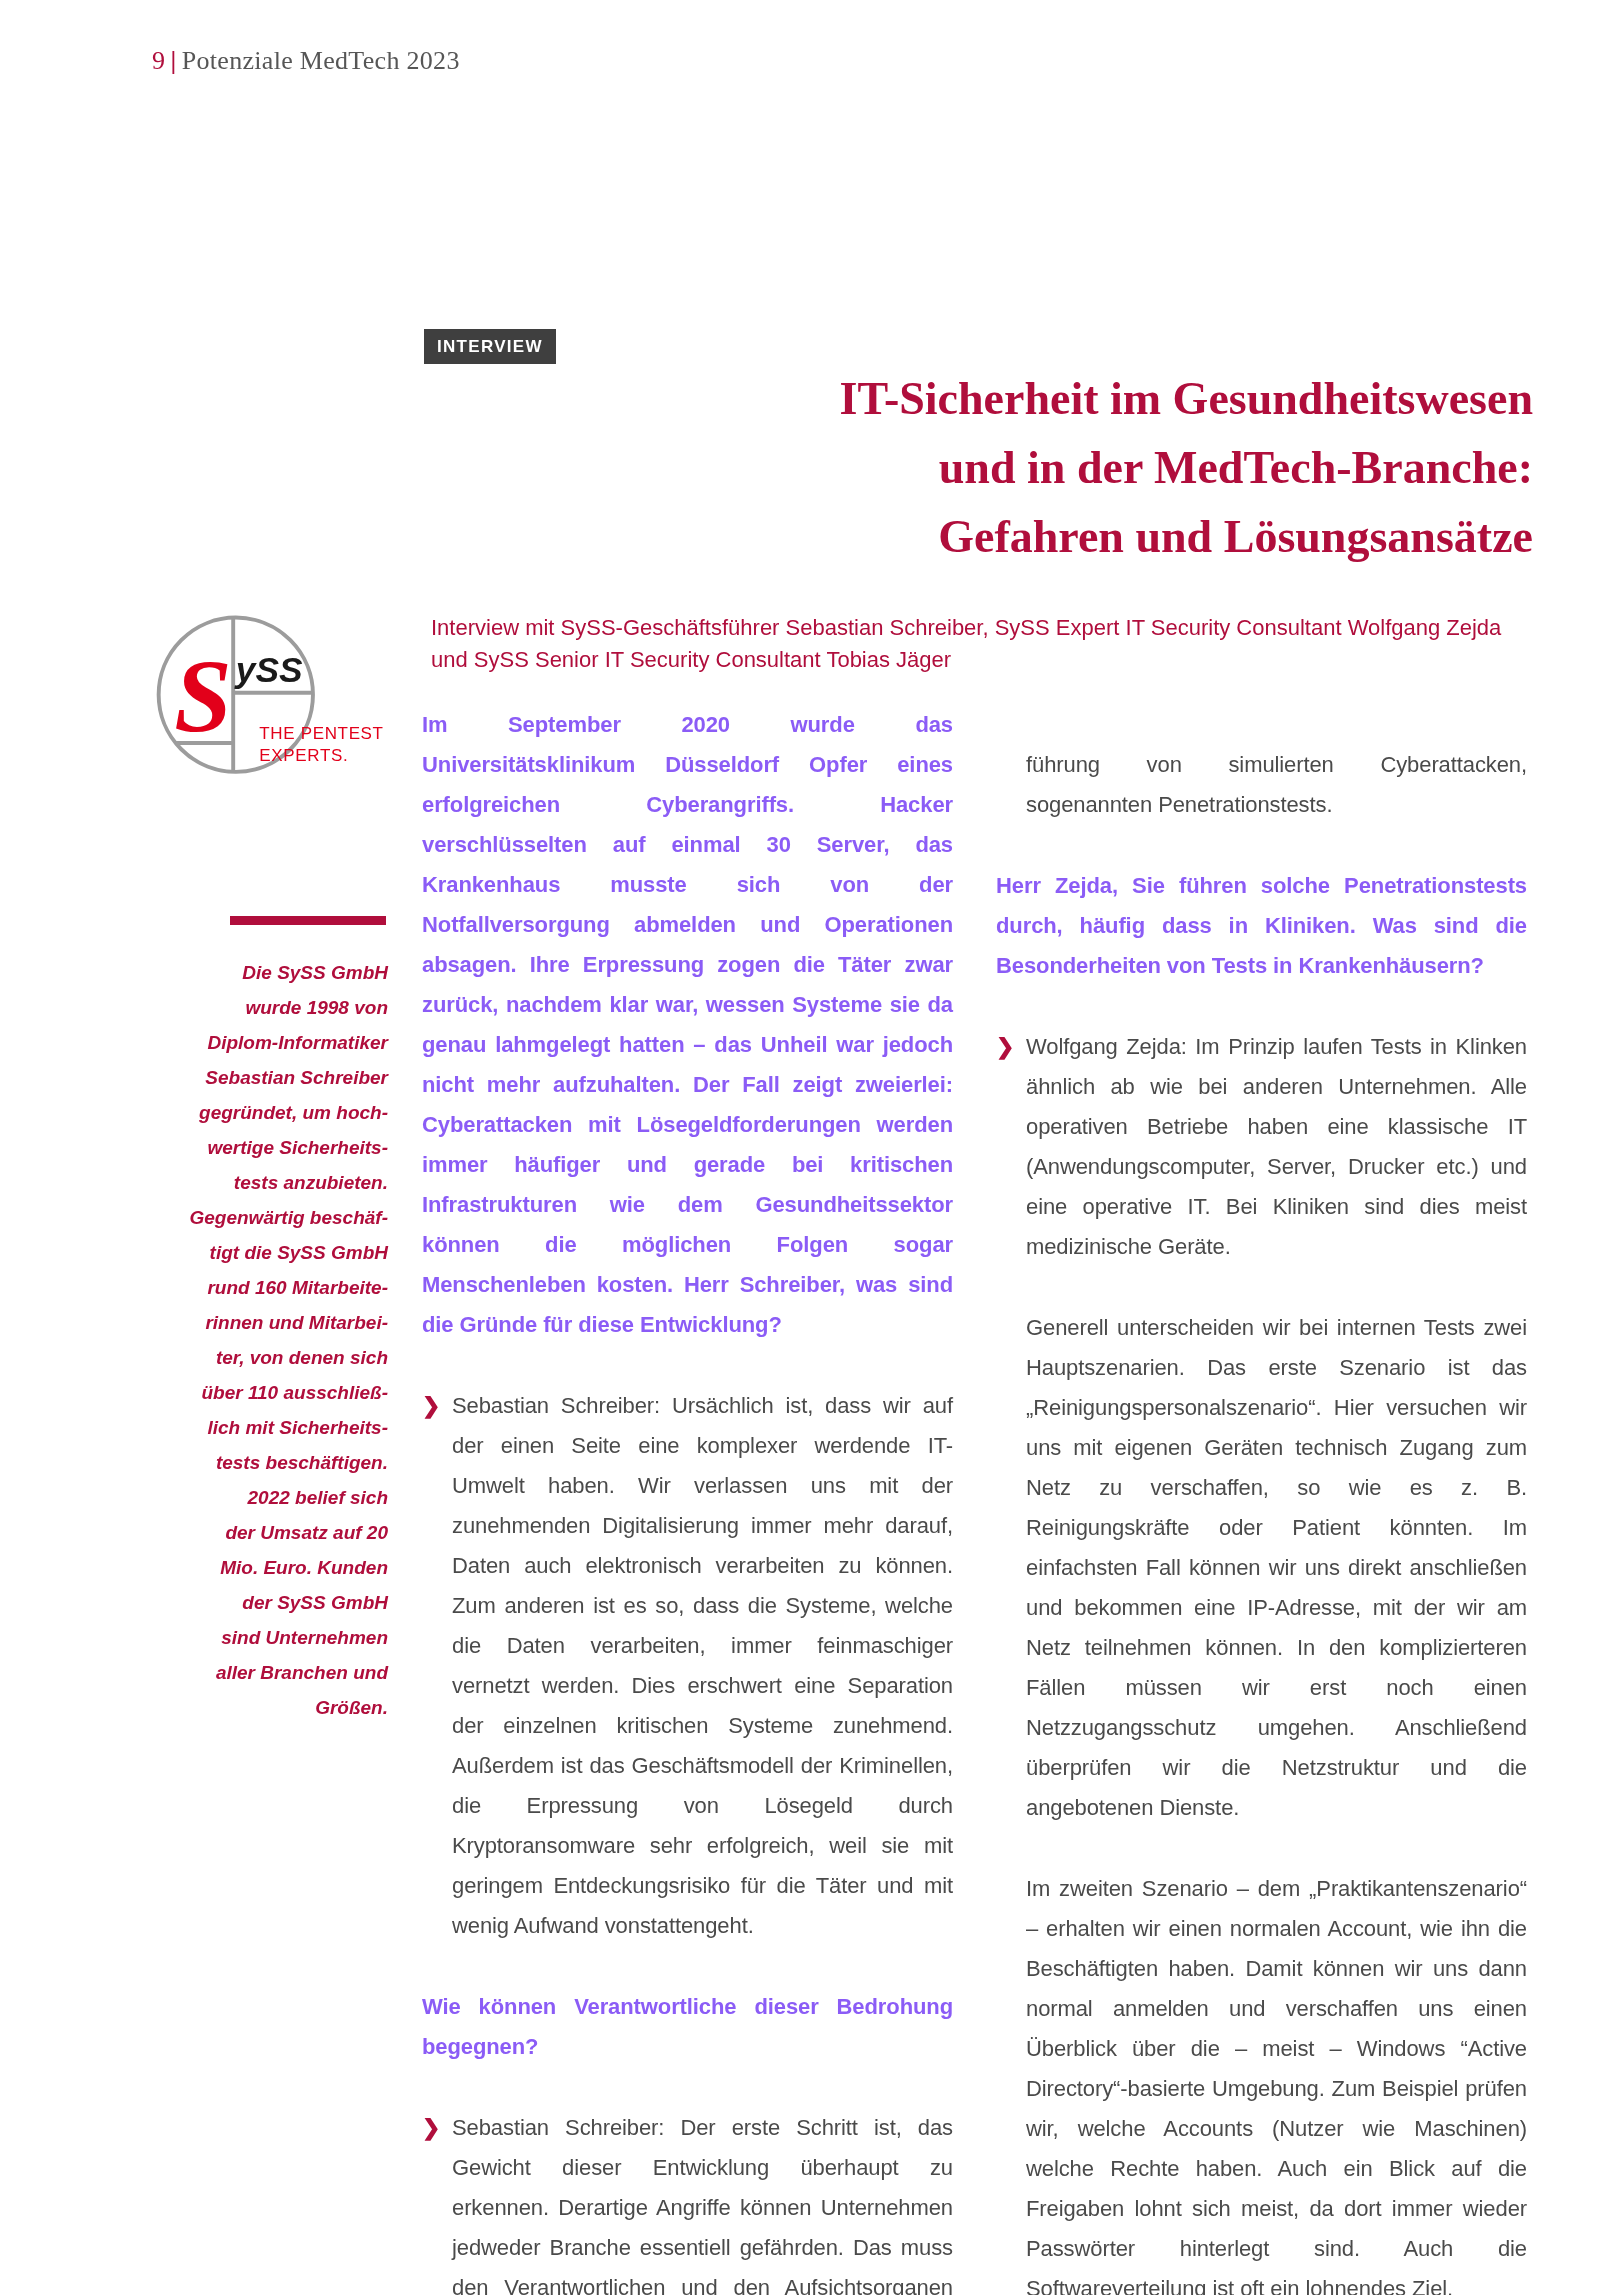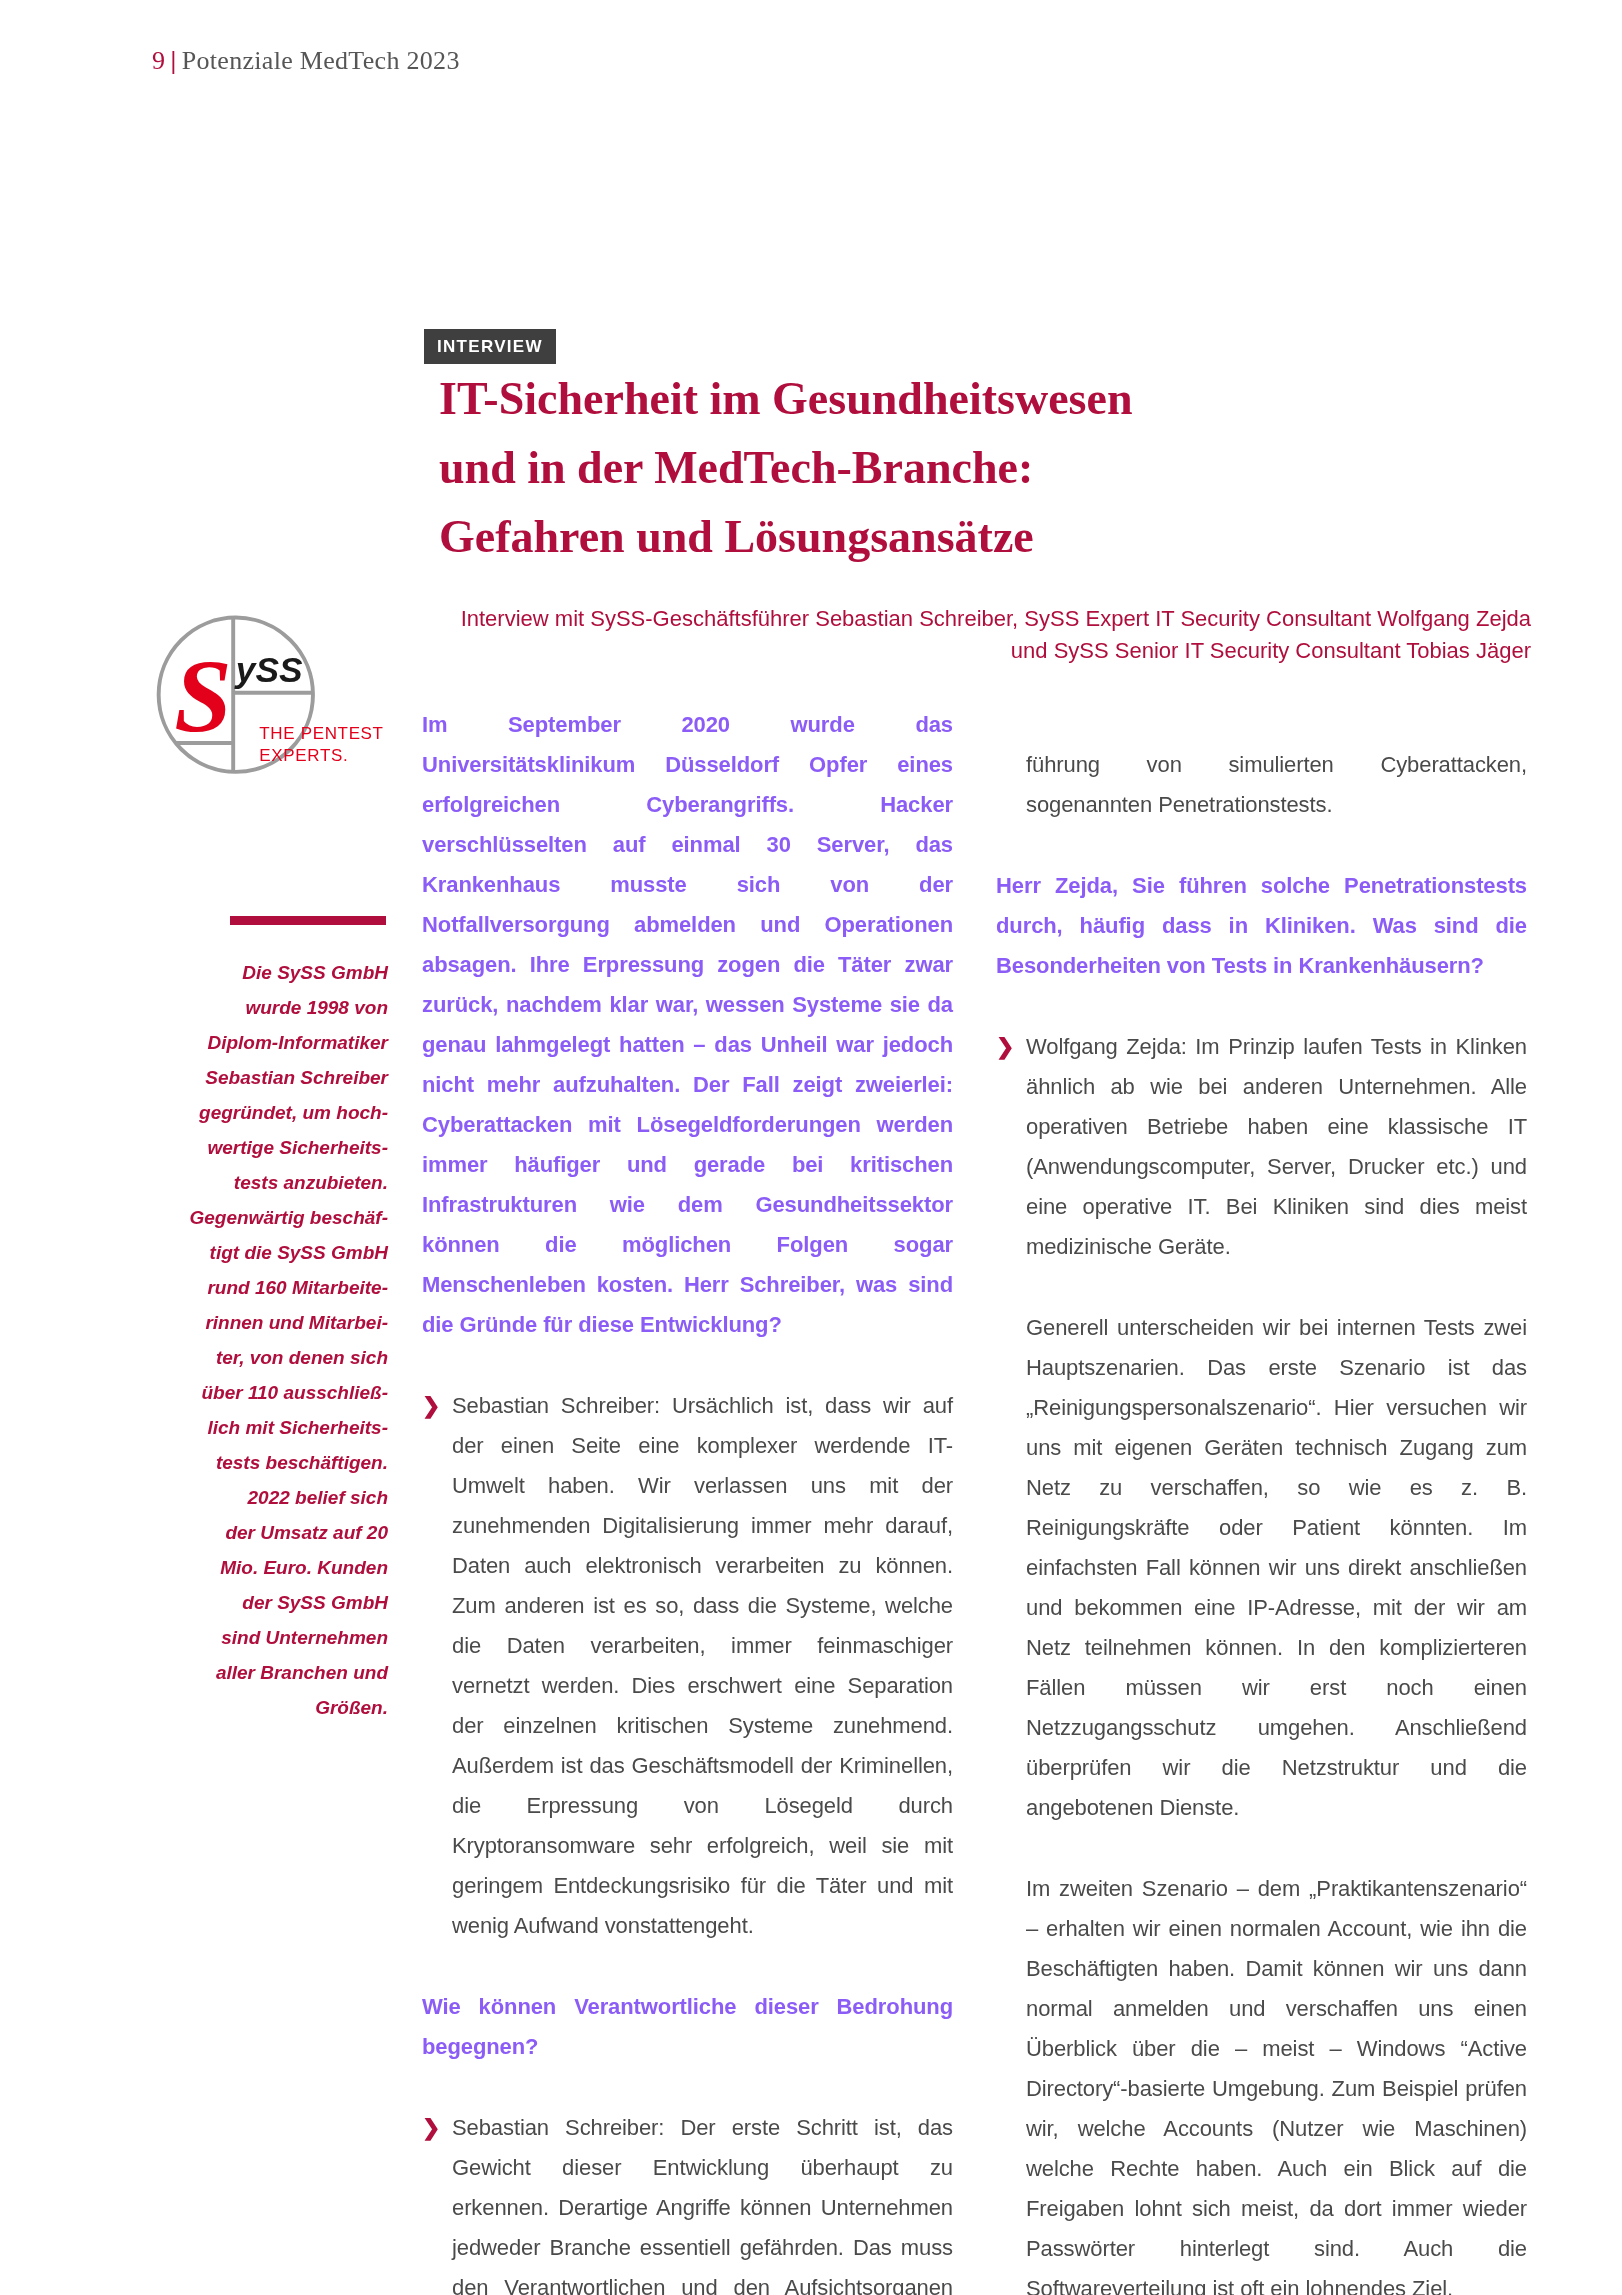--- a/index.html
+++ b/index.html
@@ -22,24 +22,25 @@
   
   .badge {
     position:absolute; left:424px; top:329px;
     background:#3f3f3f; color:#ffffff;
     font-size:17px; font-weight:700; letter-spacing:1.3px;
     line-height:25px; height:25px; padding:5px 13px;
   }
 
   
   .headline {
-    position:absolute; left:439px; top:364px; width:1112px;
+    position:absolute; left:421px; top:364px; width:1112px;
     font-family:"Liberation Serif", serif;
     font-size:46px; line-height:69px; font-weight:700;
     color:#b00e3c;
+    text-align:right;
   }
 
   
   .subtitle {
     position:absolute; left:422px; top:603px; width:1109px;
     font-size:22px; line-height:32px; color:#b00e3c;
   }
 
   
   .logo-wrap { position:absolute; left:156px; top:611px; }
@@ -85,21 +86,21 @@
   </div>
 
   <div class="badge">INTERVIEW</div>
 
   <h1 class="headline" style="margin:0;">
     <div>IT-Sicherheit im Gesundheitswesen</div>
     <div>und in der MedTech-Branche:</div>
     <div>Gefahren und Lösungsansätze</div>
   </h1>
 
-  <p class="subtitle" style="margin:0;text-align:right;">Interview mit SySS-Geschäftsführer Sebastian Schreiber, SySS Expert IT Security Consultant Wolfgang Zejda und SySS Senior IT Security Consultant Tobias Jäger</p>
+  <p class="subtitle" style="margin:9px;">Interview mit SySS-Geschäftsführer Sebastian Schreiber, SySS Expert IT Security Consultant Wolfgang Zejda und SySS Senior IT Security Consultant Tobias Jäger</p>
 
   <div class="logo-wrap">
     <svg width="242" height="170" viewBox="0 0 370 260">
       <circle cx="122" cy="128" r="118" fill="none" stroke="#9c9c9c" stroke-width="6"></circle>
       <line x1="118" y1="11" x2="118" y2="245" stroke="#9c9c9c" stroke-width="6"></line>
       <line x1="118" y1="125" x2="240" y2="125" stroke="#9c9c9c" stroke-width="6"></line>
       <line x1="30" y1="202" x2="118" y2="202" stroke="#9c9c9c" stroke-width="6"></line>
       <text x="28" y="183" font-family="Liberation Serif, serif" font-style="italic" font-weight="700" font-size="158" fill="#e2001a">S</text>
       <text x="122" y="108" font-family="Liberation Sans, sans-serif" font-style="italic" font-weight="700" font-size="54" fill="#1a1a1a">ySS</text>
       <text x="158" y="196" font-family="Liberation Sans, sans-serif" font-size="26" letter-spacing="1" fill="#e2001a">THE PENTEST</text>

